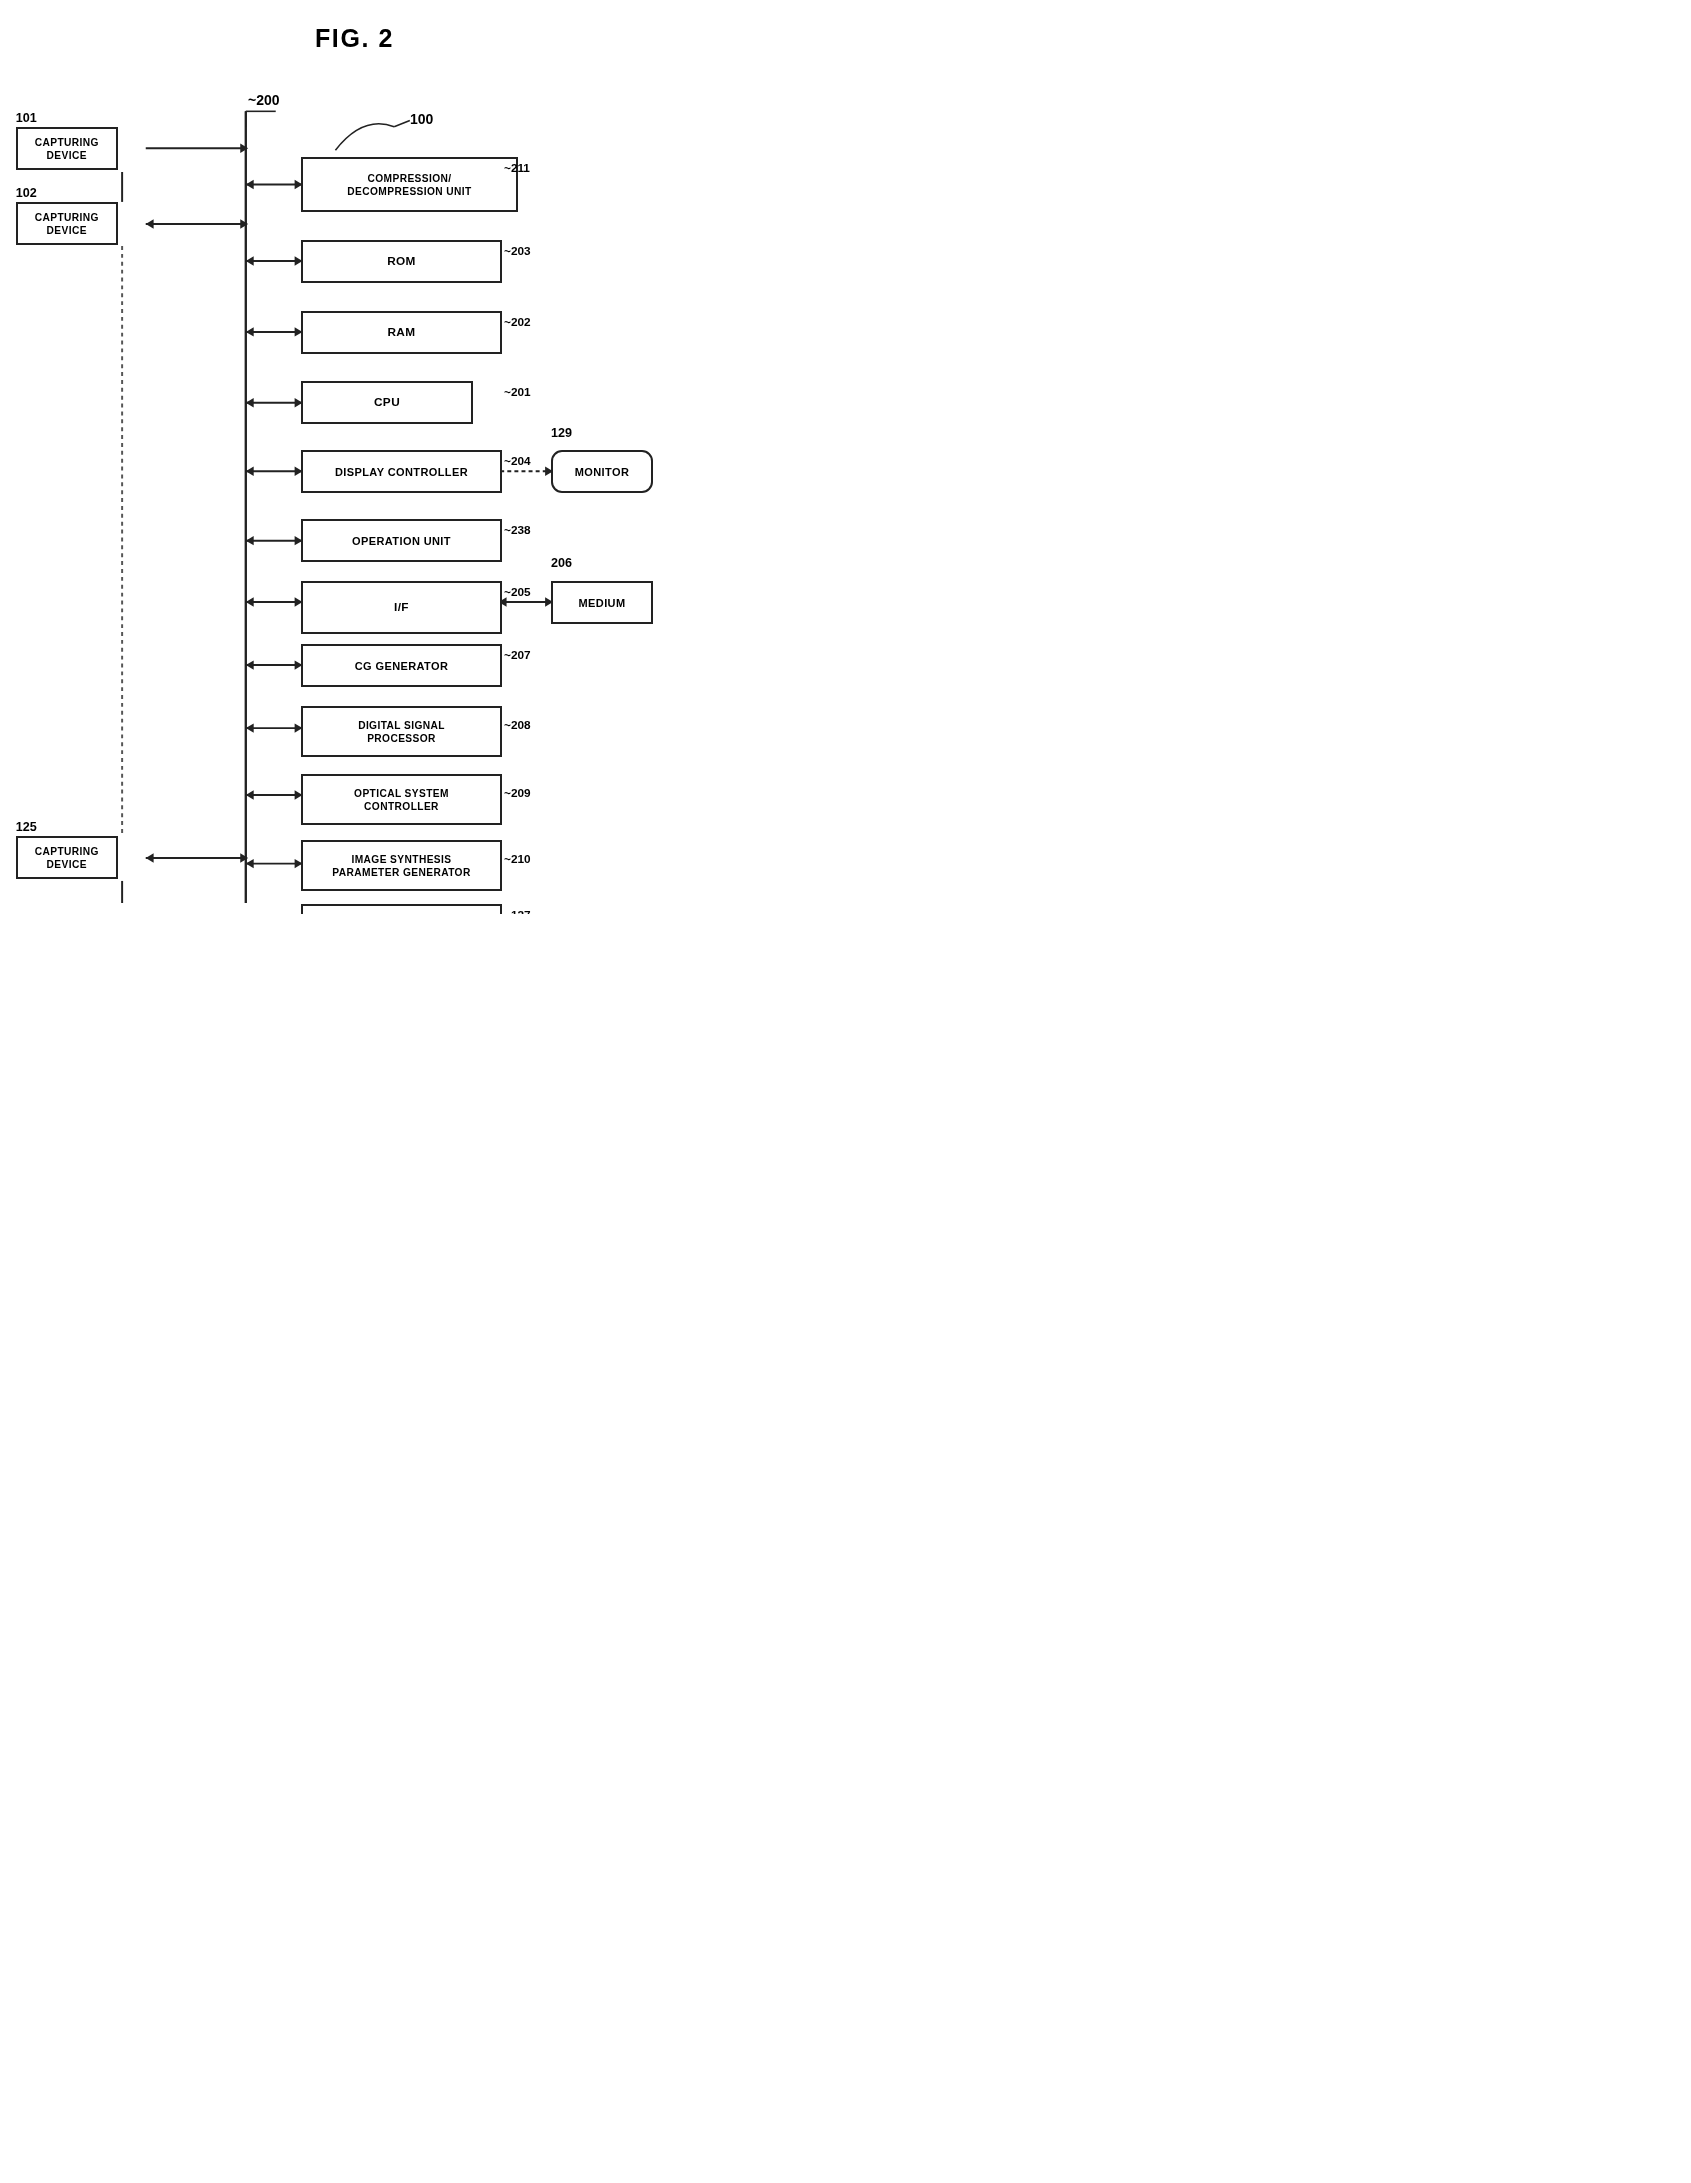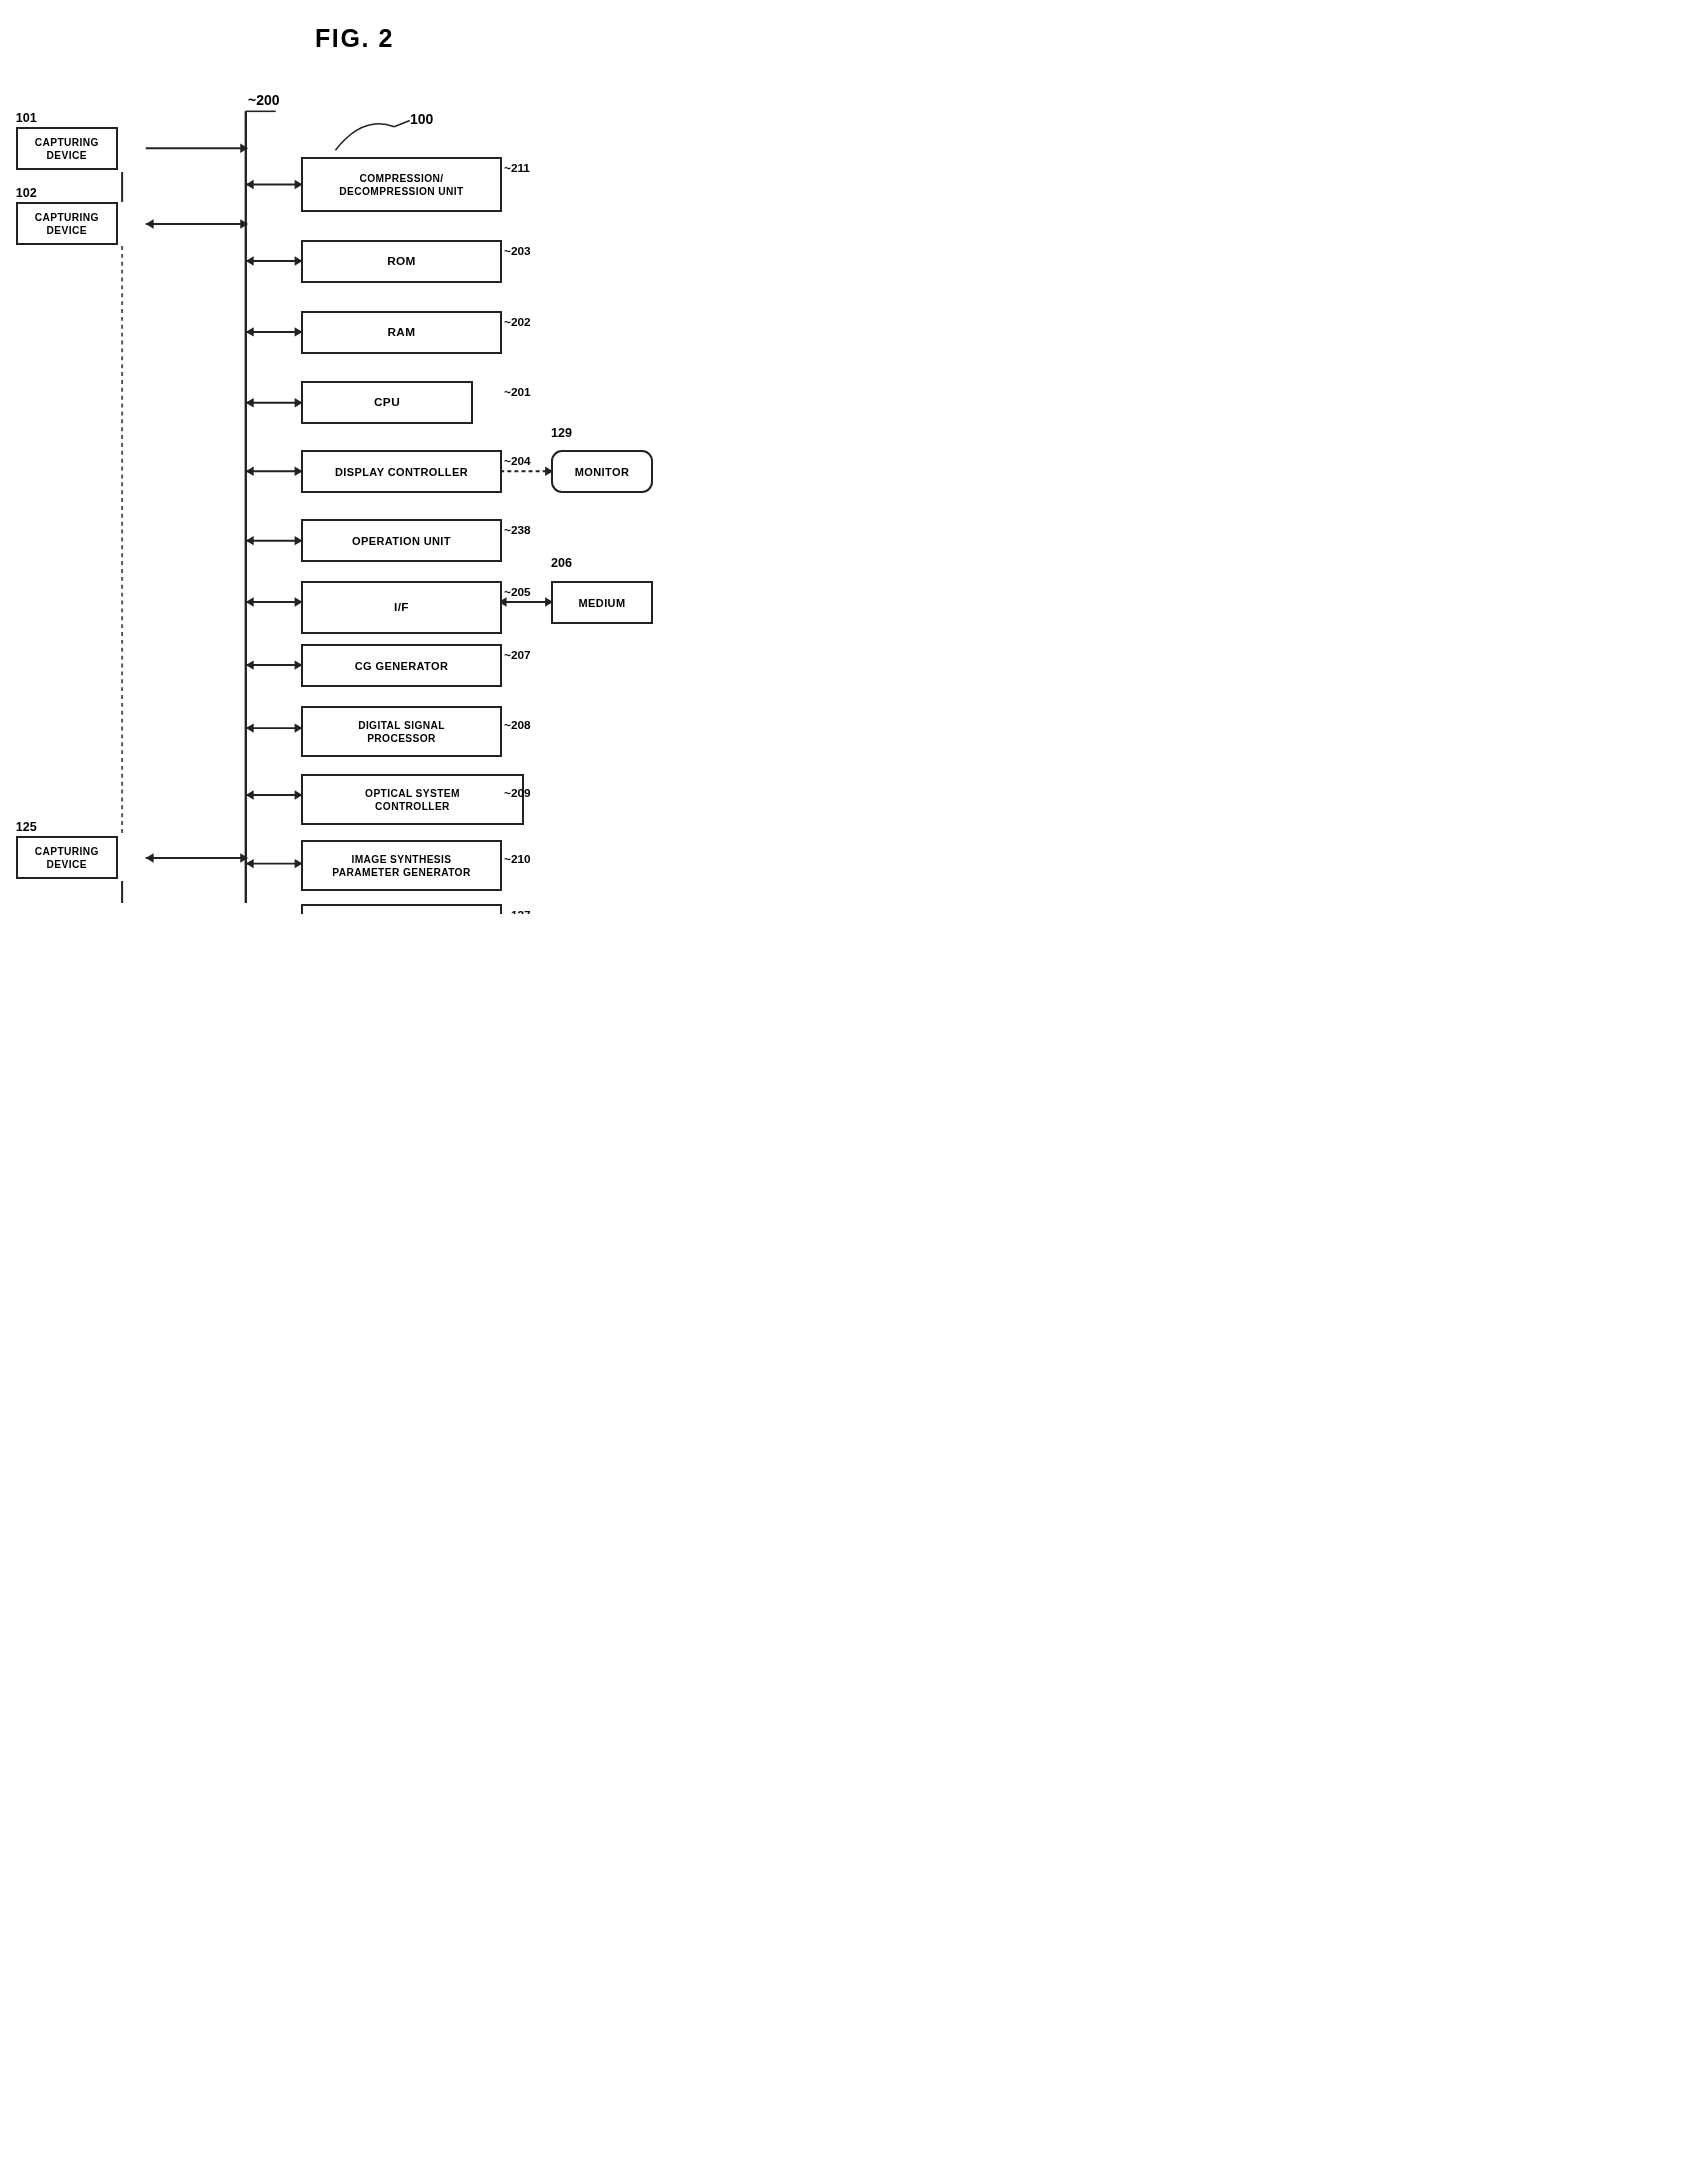--- a/index.html
+++ b/index.html
@@ -183,21 +183,21 @@
 DEVICE</span>
   </div>
   <div class="ref-label" style="left:15.8px; top:118px; font-size:12.6px;"><b>102</b></div>
 
   <div class="left-box" style="left:15.8px; top:768px;">
     <span style="white-space:pre-line; font-size:10.2px; font-weight:bold;">CAPTURING
 DEVICE</span>
   </div>
   <div class="ref-label" style="left:15.8px; top:752px; font-size:12.6px;"><b>125</b></div>
 
-  <div class="component-box" style="left:301px; top:89px; width:201px; height:55px;">
+  <div class="component-box" style="left:301px; top:89px; width:217px; height:55px;">
     <span style="white-space:pre-line; font-size:10.2px; font-weight:bold;">COMPRESSION/
 DECOMPRESSION UNIT</span>
   </div>
   <div class="ref-label" style="left:504px; top:93px; font-size:11.8px;">~<b>211</b></div>
 
   <div class="component-box" style="left:301px; top:172px; width:201px; height:43px;">
     <span style="font-size:11.8px; font-weight:bold;">ROM</span>
   </div>
   <div class="ref-label" style="left:504px; top:176px; font-size:11.8px;">~<b>203</b></div>
 
@@ -240,21 +240,21 @@
     <span style="font-size:11px; font-weight:bold;">CG GENERATOR</span>
   </div>
   <div class="ref-label" style="left:504px; top:580px; font-size:11.8px;">~<b>207</b></div>
 
   <div class="component-box" style="left:301px; top:638px; width:201px; height:51px;">
     <span style="white-space:pre-line; font-size:10.2px; font-weight:bold;">DIGITAL SIGNAL
 PROCESSOR</span>
   </div>
   <div class="ref-label" style="left:504px; top:650px; font-size:11.8px;">~<b>208</b></div>
 
-  <div class="component-box" style="left:301px; top:706px; width:223px; height:51px;">
+  <div class="component-box" style="left:301px; top:706px; width:201px; height:51px;">
     <span style="white-space:pre-line; font-size:10.2px; font-weight:bold;">OPTICAL SYSTEM
 CONTROLLER</span>
   </div>
   <div class="ref-label" style="left:504px; top:718px; font-size:11.8px;">~<b>209</b></div>
 
   <div class="component-box" style="left:301px; top:772px; width:201px; height:51px;">
     <span style="white-space:pre-line; font-size:10.2px; font-weight:bold;">IMAGE SYNTHESIS
 PARAMETER GENERATOR</span>
   </div>
   <div class="ref-label" style="left:504px; top:784px; font-size:11.8px;">~<b>210</b></div>

